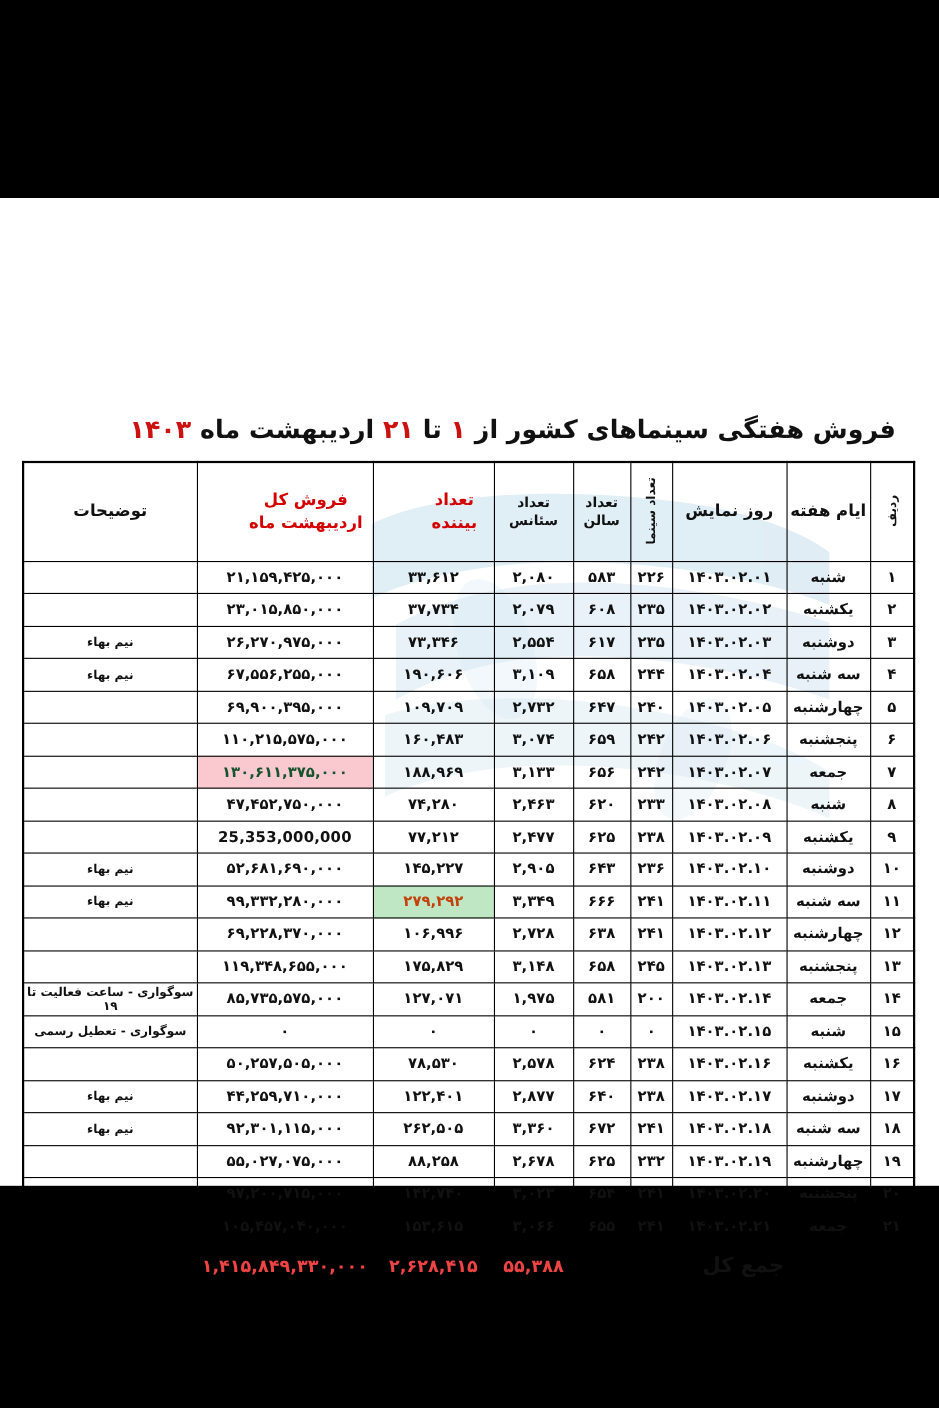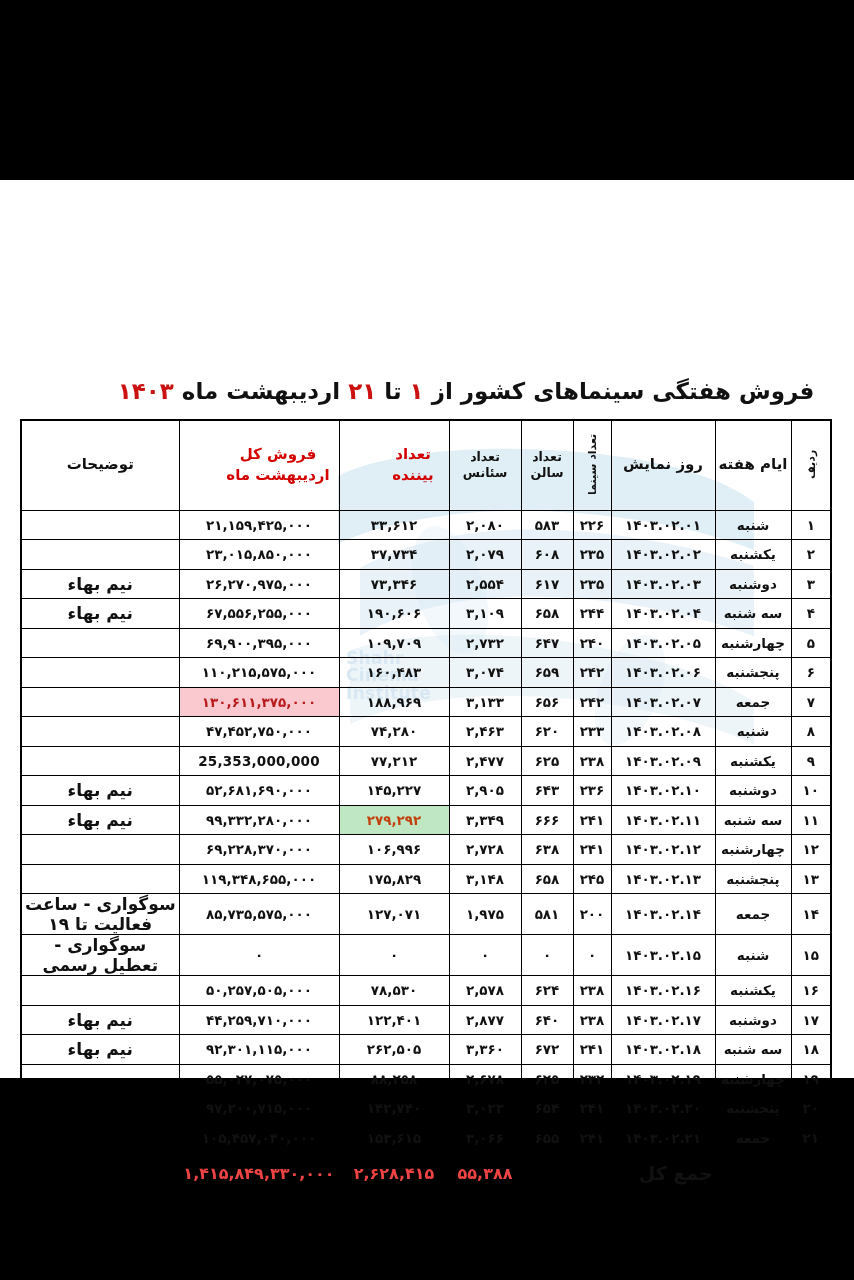--- a/index.html
+++ b/index.html
@@ -113,24 +113,24 @@
     font-size:11px;
     writing-mode:vertical-rl;
     text-orientation:mixed;
     transform:rotate(180deg);
     white-space:nowrap;
     padding:0;
     line-height:1;
   }
 
   tbody td { height:29.5px; }
-  td.note { font-size:17px;margin-top:20px; }
+  td.note { font-size:11px;margin-top:20px; }
   td.num { letter-spacing:.2px; }
 
-  td.hl-pink  { background:#f9c9cf; color:#b91c1c; }
+  td.hl-pink  { background:#f9c9cf; color:#14532d; }
   td.hl-green { background:#bfe7c3; color:#c2410c; }
 
   tfoot td {
     height:42px;
     color:#ef4444;
     font-size:16px;
   }
   tfoot td.total-label {
     color:#111;
     font-size:19px;
@@ -148,25 +148,20 @@
     <div id="watermark">
       <svg viewBox="0 0 430 330" xmlns="http://www.w3.org/2000/svg" aria-hidden="true">
         <g fill="#bcd9ea">
           <path d="M8 36 C70 6, 190 2, 300 18 C360 28, 400 44, 424 62 L424 110 C360 84, 250 66, 150 72 C92 76, 40 88, 8 104 Z" opacity=".85"></path>
           <path d="M150 92 C230 84, 330 96, 424 126 L424 196 C330 162, 220 150, 140 160 C96 166, 58 180, 30 196 L30 128 C62 110, 104 98, 150 92 Z" opacity=".62"></path>
           <path d="M20 210 C90 188, 200 190, 300 214 C352 226, 398 244, 424 262 L424 304 C372 280, 280 258, 190 256 C120 254, 60 266, 20 284 Z" opacity=".5"></path>
           <ellipse cx="120" cy="150" rx="34" ry="66" opacity=".35" transform="rotate(-18 120 150)"></ellipse>
           <ellipse cx="300" cy="250" rx="30" ry="58" opacity=".33" transform="rotate(22 300 250)"></ellipse>
         </g>
       </svg>
-      <div class="wm-text">
-        <div>Shahr</div>
-        <div>Cinema</div>
-        <div>Institute</div>
-      </div>
     </div>
 
     <div id="title"><span>فروش هفتگی سینماهای کشور از </span><span class="num">۱</span><span> تا </span><span class="num">۲۱</span><span> اردیبهشت ماه </span><span class="num">۱۴۰۳</span></div>
 
     <div id="tbl-wrap">
       <table>
         <colgroup>
           <col class="c-radif">
             <col class="c-day">
             <col class="c-date">

